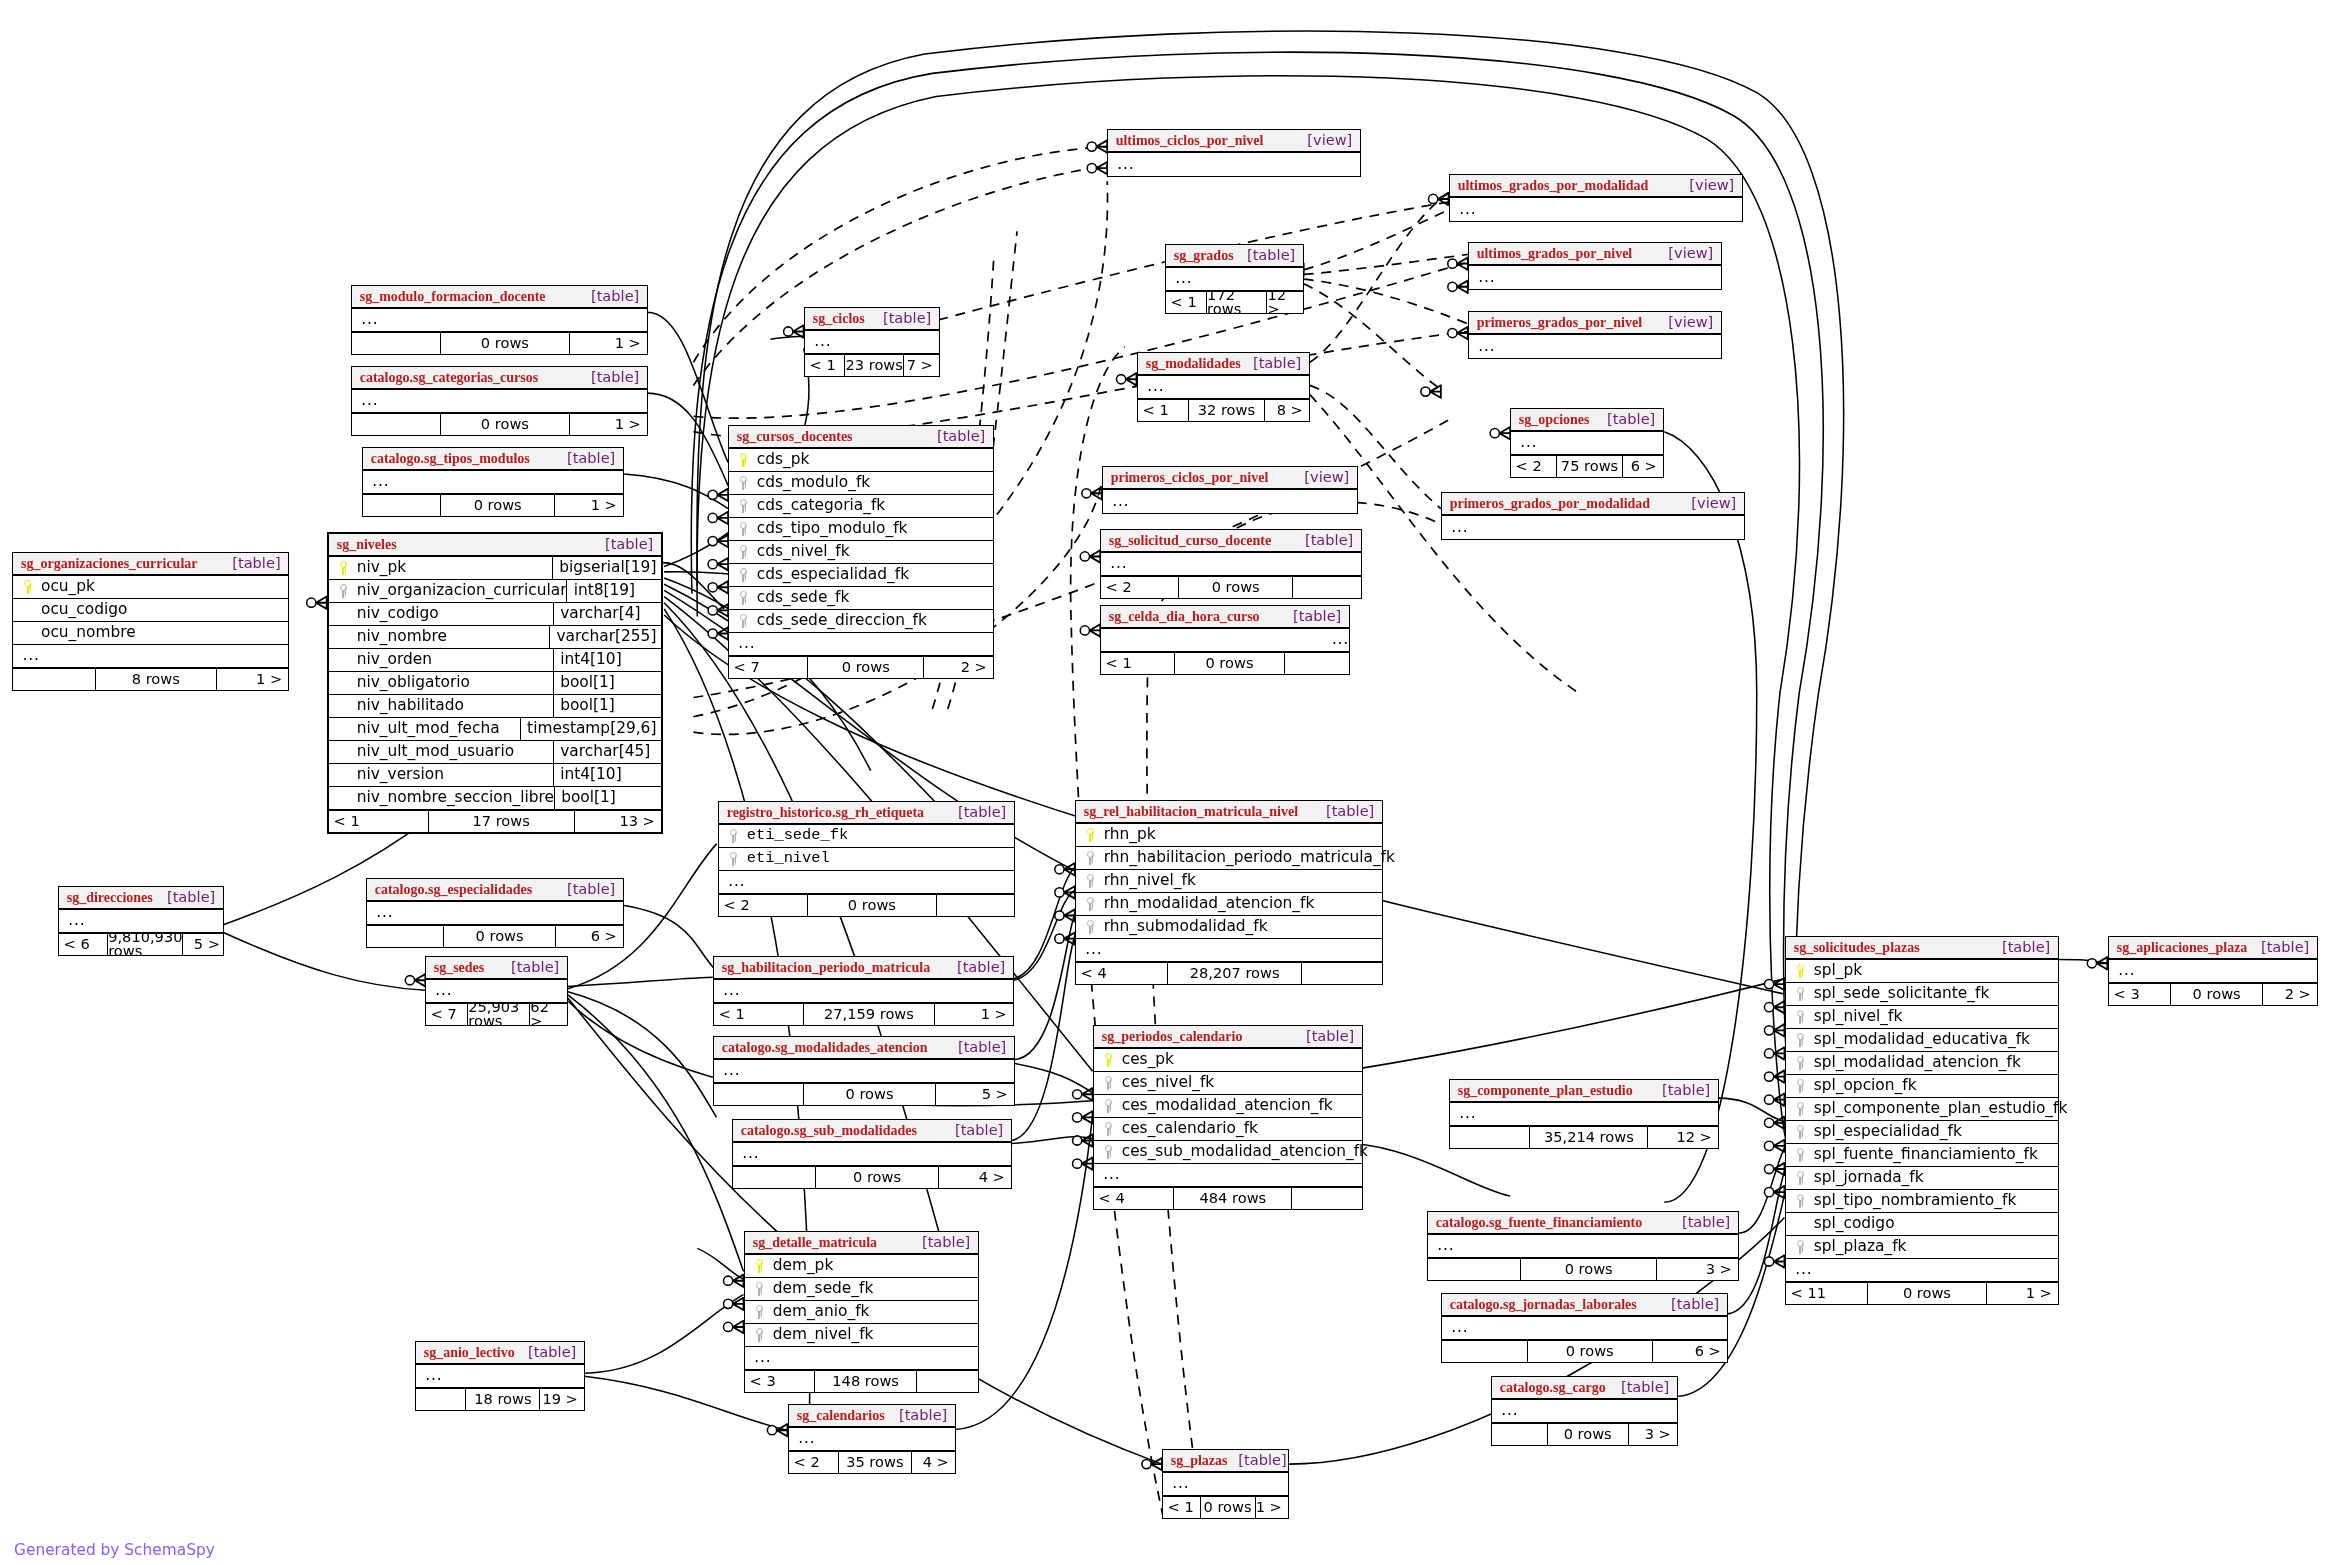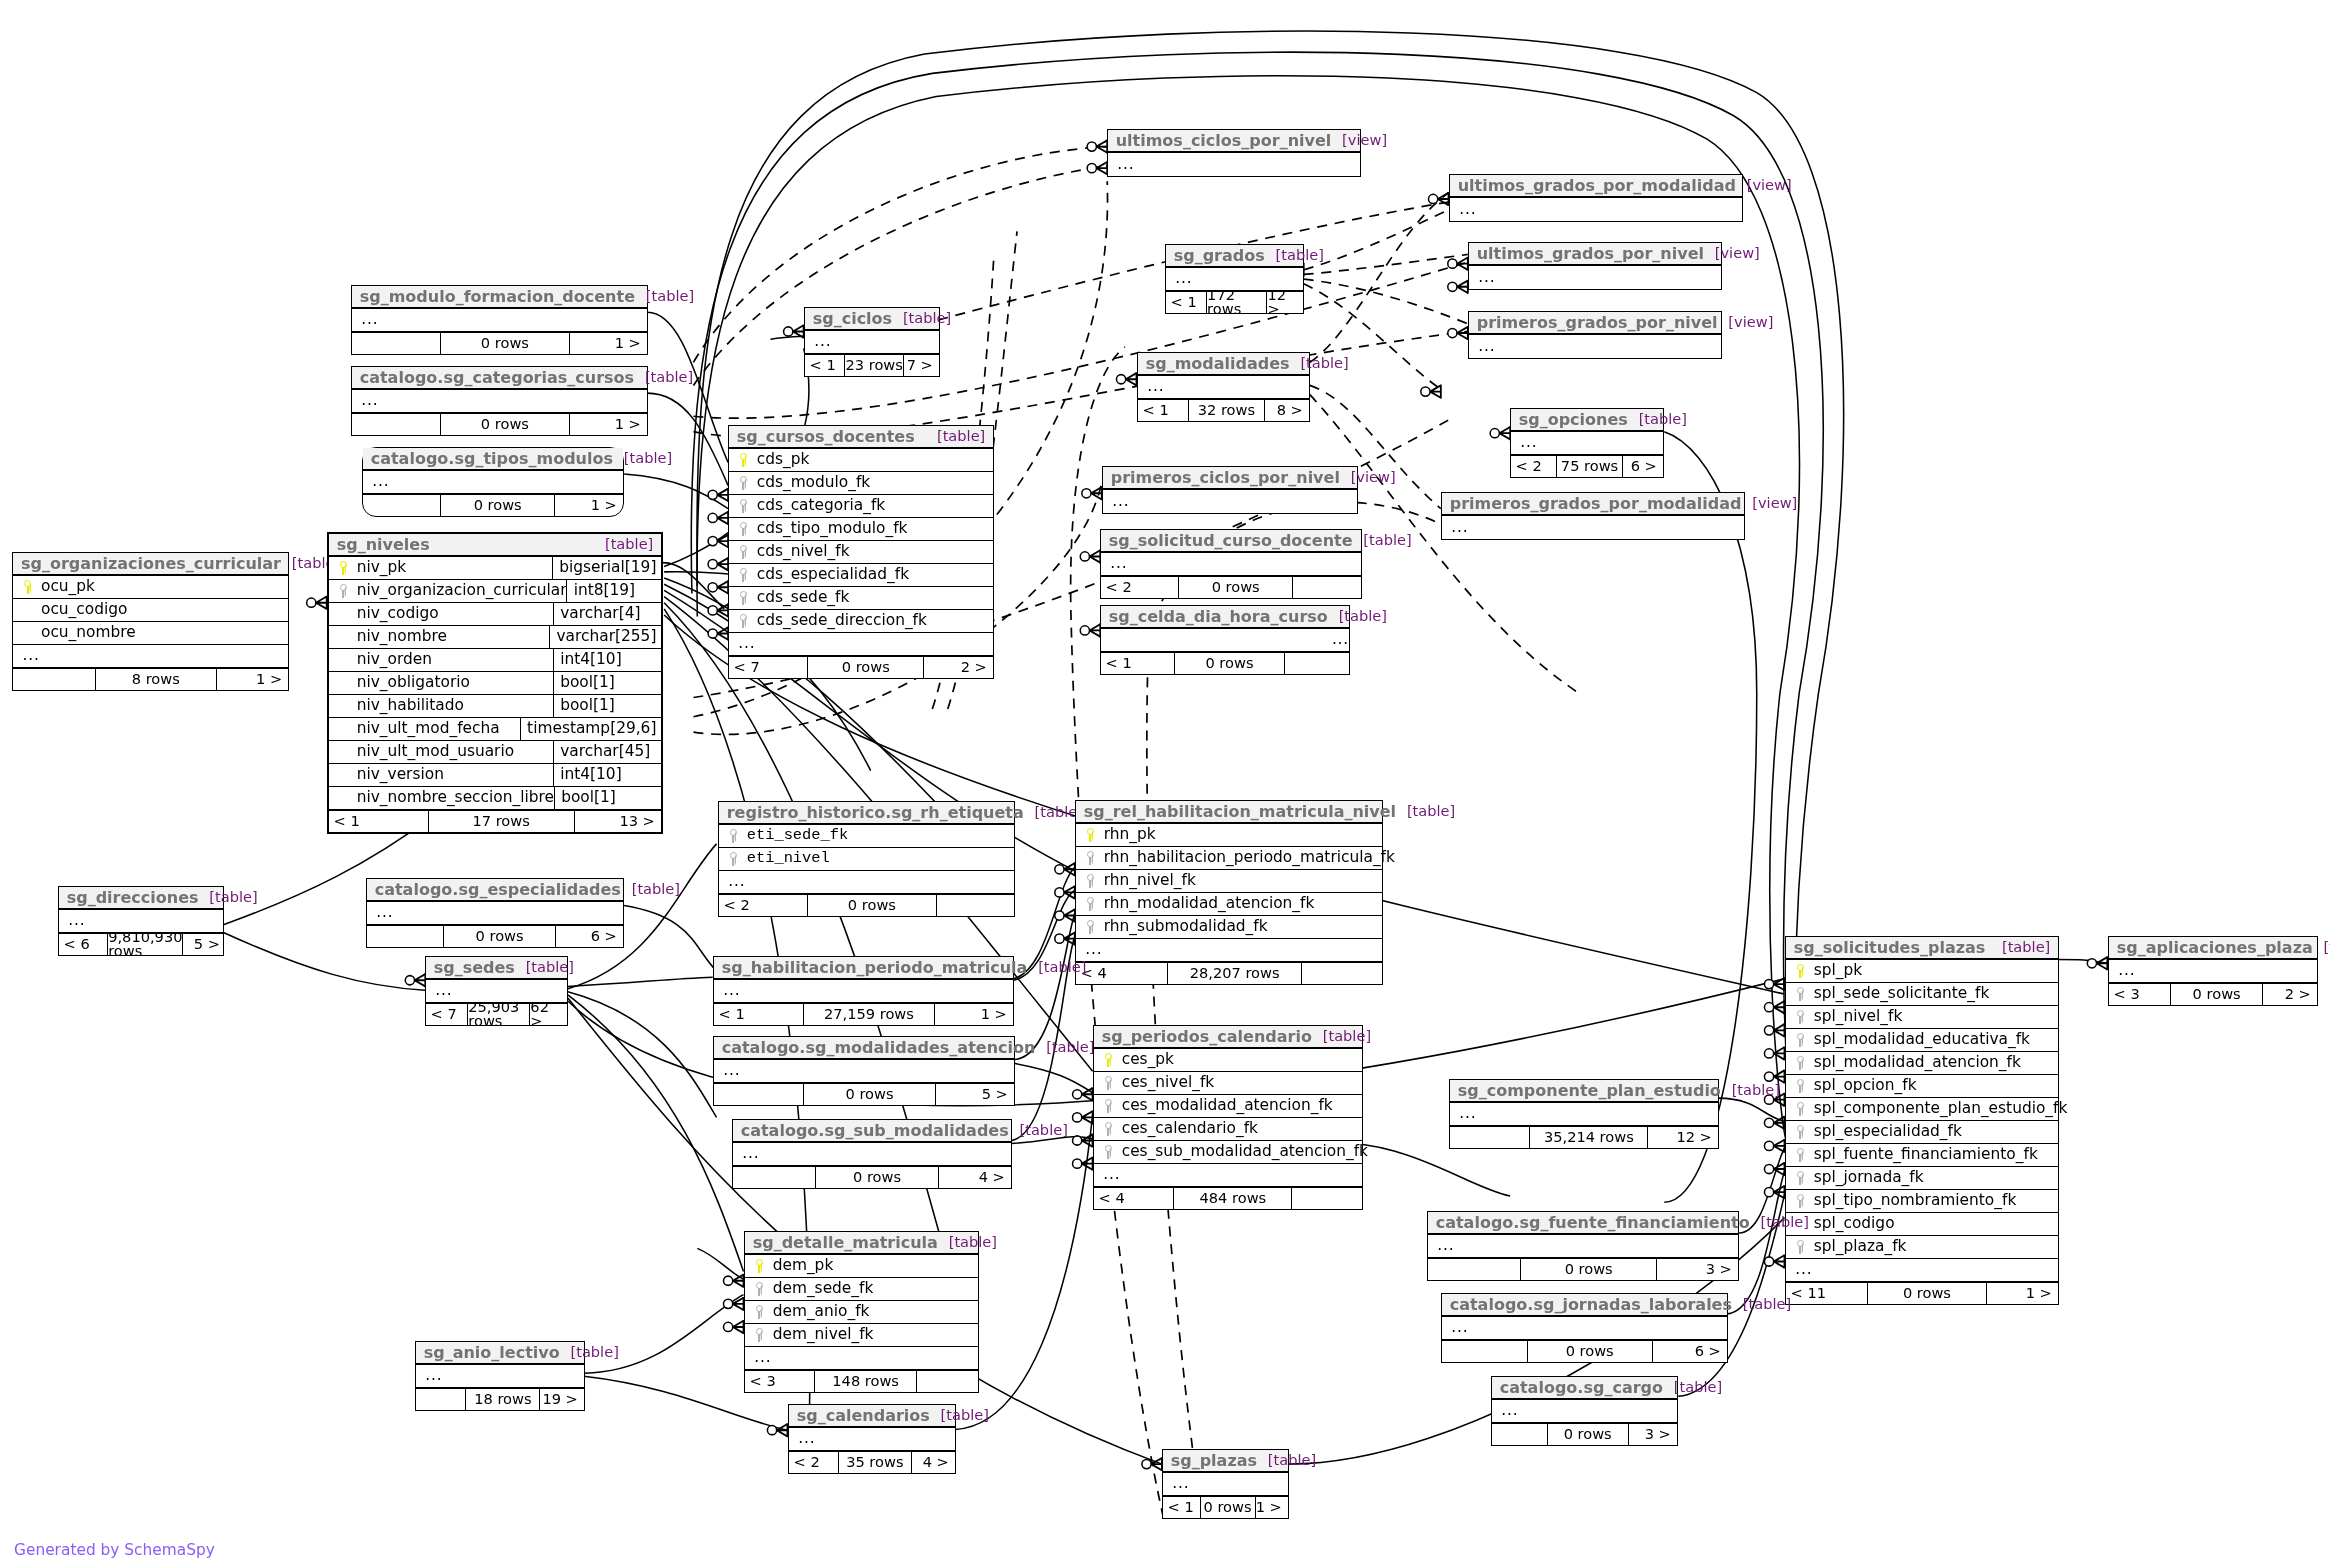--- a/index.html
+++ b/index.html
@@ -21,21 +21,21 @@
   .tbl.emph{border-width:2.6px;}
 
   .thead{
     background:#f2f2f2;
     border-bottom:2px solid #000;
     display:flex;align-items:center;justify-content:space-between;
     padding:0 7.7px;
     height:23px;
     box-sizing:border-box;
   }
-  .tname{font-weight:bold;font-size:16px;color:#737373;white-space:nowrap;}
+  .tname{font-weight:bold;font-size:14px;color:#b91c1c;white-space:nowrap;font-family:Liberation Serif, serif;}
   .ttype{font-size:14.6px;color:#701a75;white-space:nowrap;padding-left:10.8px;}
 
   .trow{
     display:flex;align-items:center;
     height:23px;box-sizing:border-box;
     border-bottom:1.1px solid #000;
     padding:0 0 0 4.6px;
     white-space:nowrap;
     position:relative;
   }
@@ -339,21 +339,21 @@
         </div>
         <div class="trow ellipsis">
           <span class="colname">...</span>
         </div>
         <div class="tfoot">
           <div class="f-left">&lt; 2</div>
           <div class="f-mid">75 rows</div>
           <div class="f-right">6 &gt;</div>
         </div>
       </div>
-      <div class="tbl" style="left: 362px; top: 447px; width: 262px; border-radius: 14px;">
+      <div class="tbl" style="left: 362px; top: 447px; width: 262px;">
         <div class="thead">
           <span class="tname">catalogo.sg_tipos_modulos</span>
           <span class="ttype">[table]</span>
         </div>
         <div class="trow ellipsis">
           <span class="colname">...</span>
         </div>
         <div class="tfoot">
           <div class="f-left"></div>
           <div class="f-mid">0 rows</div>

